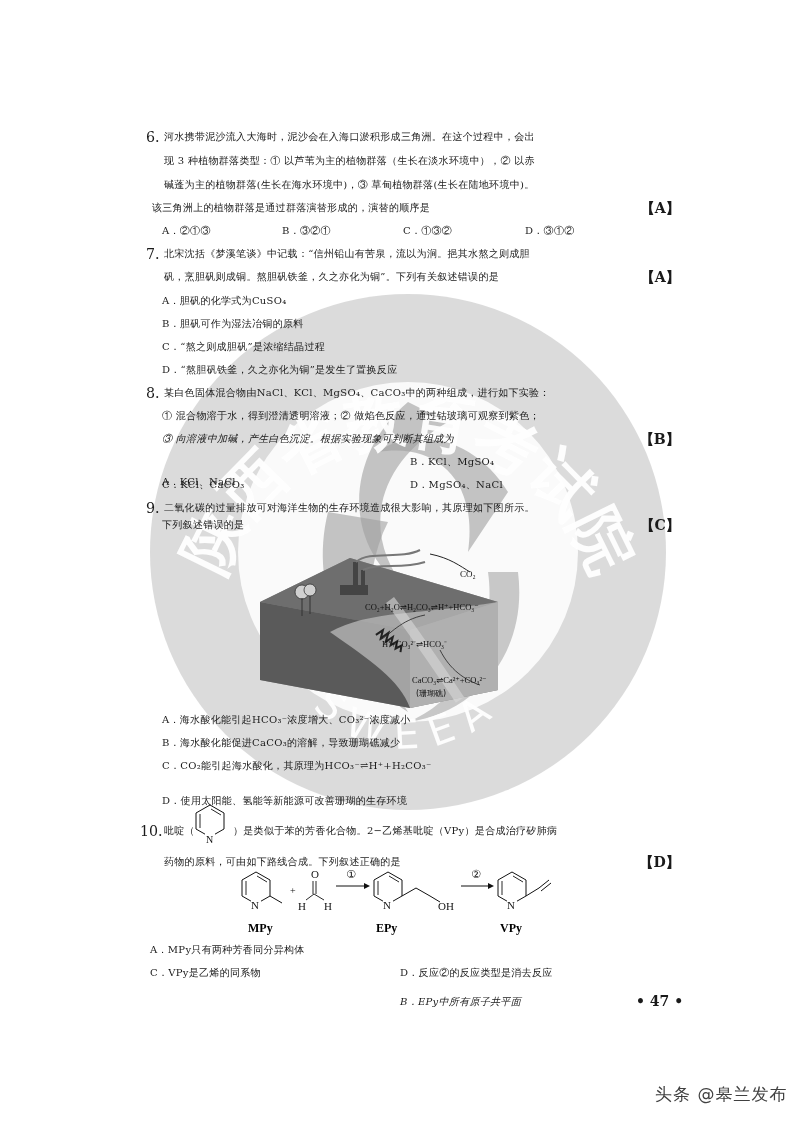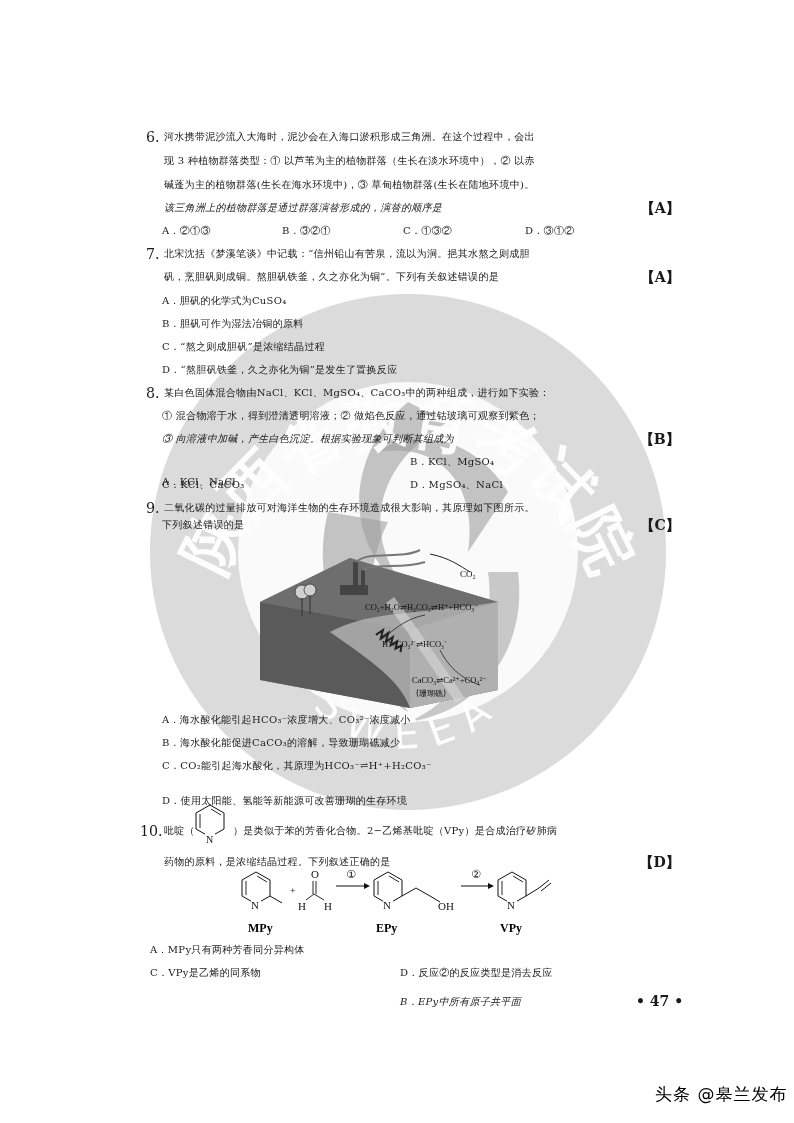--- a/index.html
+++ b/index.html
@@ -6,21 +6,21 @@
   body { width: 794px; height: 1123px; background: #ffffff; position: relative; overflow: hidden;
          font-family: "DejaVu Serif", "Liberation Serif", serif; color: #1a1a1a; }
   .page { position: absolute; left: 0; top: 0; width: 794px; height: 1123px; }
   .watermark { position: absolute; left: 148px; top: 292px; width: 520px; height: 520px; z-index: 0; pointer-events: none; }
   .content { position: absolute; left: 0; top: 0; width: 794px; height: 1123px; z-index: 1; }
   .line { position: absolute; font-size: 10px; line-height: 18px; white-space: nowrap; letter-spacing: 0.3px; }
   .qnum { position: absolute; font-size: 14.2px; line-height: 18px; }
   .ans { position: absolute; font-size: 14.2px; line-height: 18px; right: 114px; font-weight: bold; }
   .fig { position: absolute; z-index: 1; }
   .pagenum { position: absolute; left: 636px; top: 993px; font-size: 14px; font-weight: bold; }
-  .brand { position: absolute; left: 655px; top: 1083px; font-family: "DejaVu Sans", sans-serif; font-size: 17px; color: #000000; letter-spacing: 1px; }
+  .brand { position: absolute; left: 655px; top: 1083px; font-family: "DejaVu Sans", sans-serif; font-size: 17px; color: #404040; letter-spacing: 1px; }
   .mol-label { font-family: "Liberation Serif", serif; font-weight: bold; font-size: 12px; }
 </style>
 </head>
 <body>
 
 <div class="page">
 
   <svg class="watermark" viewBox="0 0 520 520">
     <defs>
       <path id="arcText" d="M 70 300 A 195 195 0 0 1 450 300" fill="none"></path>
@@ -41,21 +41,21 @@
     </text>
   </svg>
 
   <div class="content">
 
     <div>
       <span class="qnum" style="left:146px; top:128px;">6.</span>
       <span class="line" style="left:164px; top:128px;">河水携带泥沙流入大海时，泥沙会在入海口淤积形成三角洲。在这个过程中，会出</span>
       <span class="line" style="left:164px; top:152px;">现 3 种植物群落类型：① 以芦苇为主的植物群落（生长在淡水环境中），② 以赤</span>
       <span class="line" style="left:164px; top:176px;">碱蓬为主的植物群落(生长在海水环境中)，③ 草甸植物群落(生长在陆地环境中)。</span>
-      <span class="line" style="left:164px; top:199px;font-style:italic;">该三角洲上的植物群落是通过群落演替形成的，演替的顺序是</span>
+      <span class="line" style="left:152px; top:199px;">该三角洲上的植物群落是通过群落演替形成的，演替的顺序是</span>
       <span class="ans" style="top:199px;">【A】</span>
       <span class="line" style="left:162px; top:222px;">A．②①③</span>
       <span class="line" style="left:282px; top:222px;">B．③②①</span>
       <span class="line" style="left:403px; top:222px;">C．①③②</span>
       <span class="line" style="left:525px; top:222px;">D．③①②</span>
     </div>
 
     <div>
       <span class="qnum" style="left:146px; top:245px;">7.</span>
       <span class="line" style="left:164px; top:245px;">北宋沈括《梦溪笔谈》中记载：“信州铅山有苦泉，流以为涧。挹其水熬之则成胆</span>
@@ -130,21 +130,21 @@
       <span class="qnum" style="left:140px; top:822px;">10.</span>
       <span class="line" style="left:164px; top:822px;">吡啶（</span>
       <svg class="fig" style="left:192px; top:802px;" width="36" height="44" viewBox="0 0 36 44">
         <polygon points="18,3 32,11 32,27 18,35 4,27 4,11" fill="none" stroke="#111" stroke-width="1"></polygon>
         <line x1="19" y1="7" x2="29" y2="13" stroke="#111" stroke-width="0.9"></line>
         <line x1="8" y1="12" x2="8" y2="26" stroke="#111" stroke-width="0.9"></line>
         <rect x="13" y="31" width="10" height="10" fill="#fff"></rect>
         <text x="14" y="41" font-family="Liberation Serif, serif" font-size="10" fill="#111">N</text>
       </svg>
       <span class="line" style="left:233px; top:822px;">）是类似于苯的芳香化合物。2−乙烯基吡啶（VPy）是合成治疗矽肺病</span>
-      <span class="line" style="left:164px; top:853px;">药物的原料，是浓缩结晶过程。下列叙述正确的是</span>
+      <span class="line" style="left:164px; top:853px;">药物的原料，可由如下路线合成。下列叙述正确的是</span>
       <span class="ans" style="top:853px;">【D】</span>
 
       <svg class="fig" style="left:236px; top:866px;" width="320" height="72" viewBox="0 0 320 72">
 
         <g>
           <polygon points="20,6 34,14 34,30 20,38 6,30 6,14" fill="none" stroke="#111" stroke-width="1"></polygon>
           <line x1="21" y1="10" x2="31" y2="16" stroke="#111" stroke-width="0.9"></line>
           <line x1="10" y1="15" x2="10" y2="29" stroke="#111" stroke-width="0.9"></line>
           <line x1="34" y1="30" x2="46" y2="37" stroke="#111" stroke-width="1"></line>
           <rect x="15" y="33" width="10" height="10" fill="#fff"></rect>

